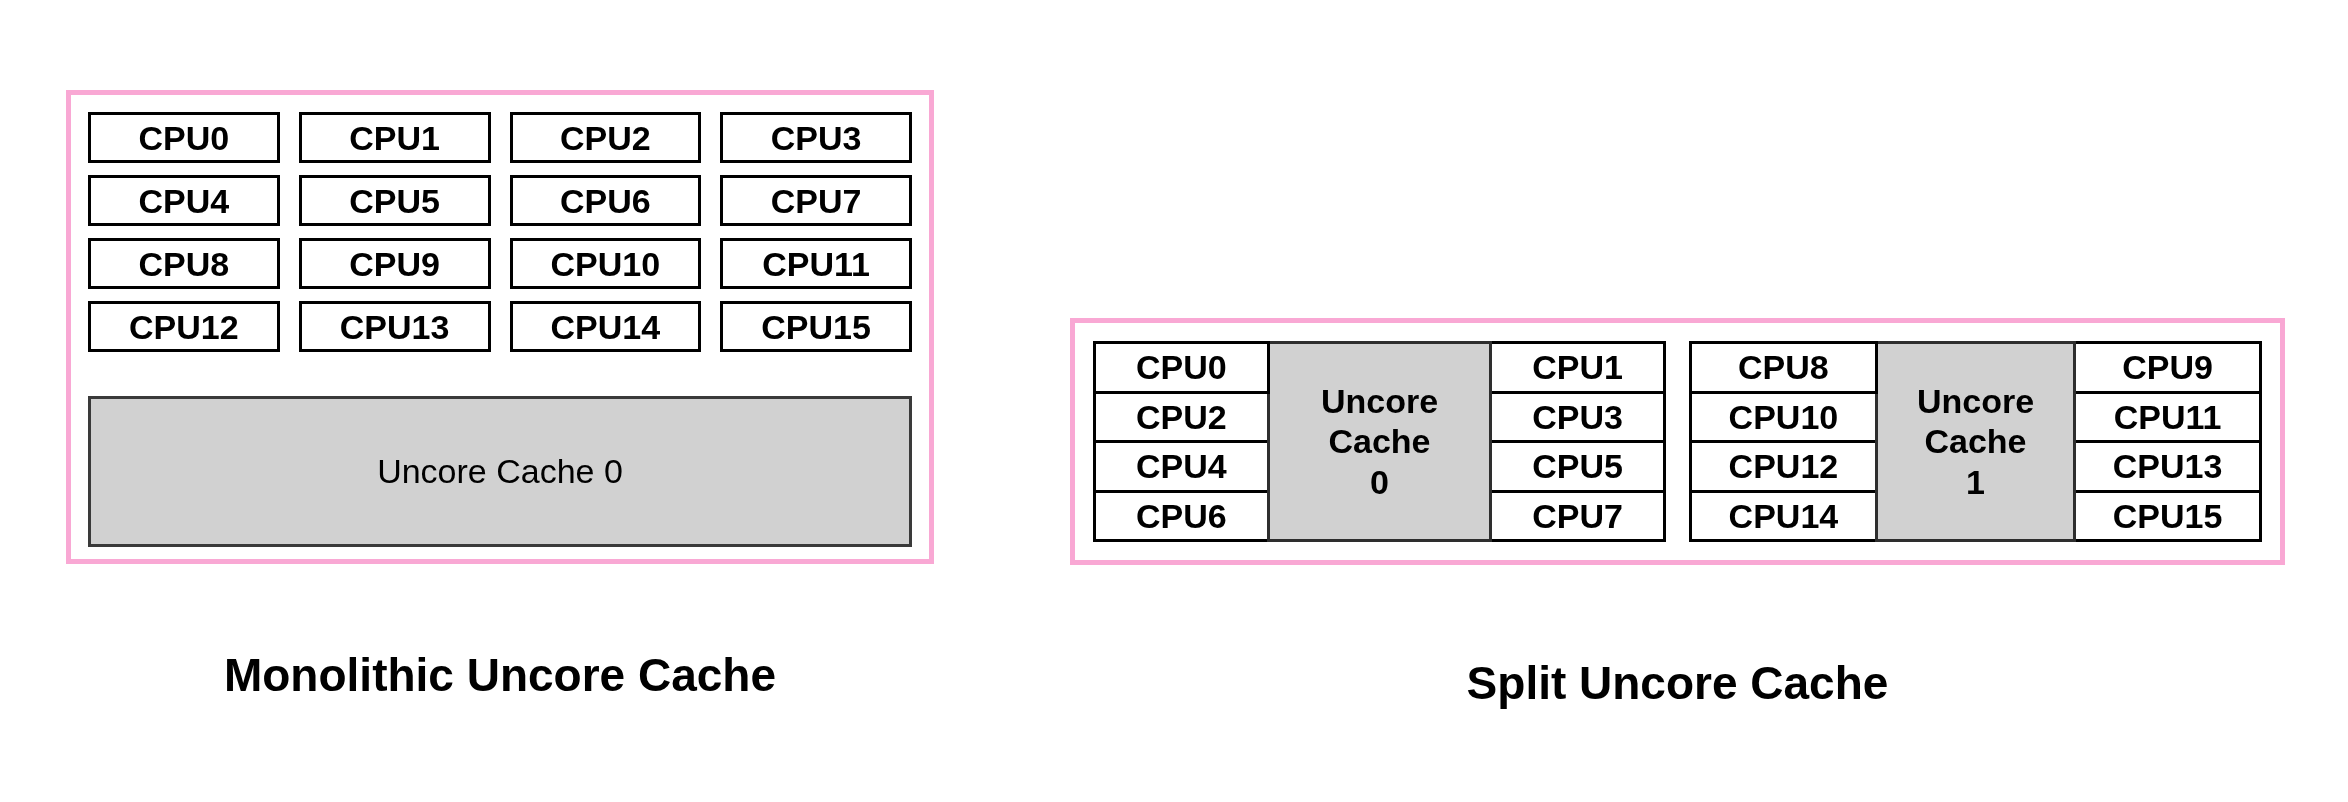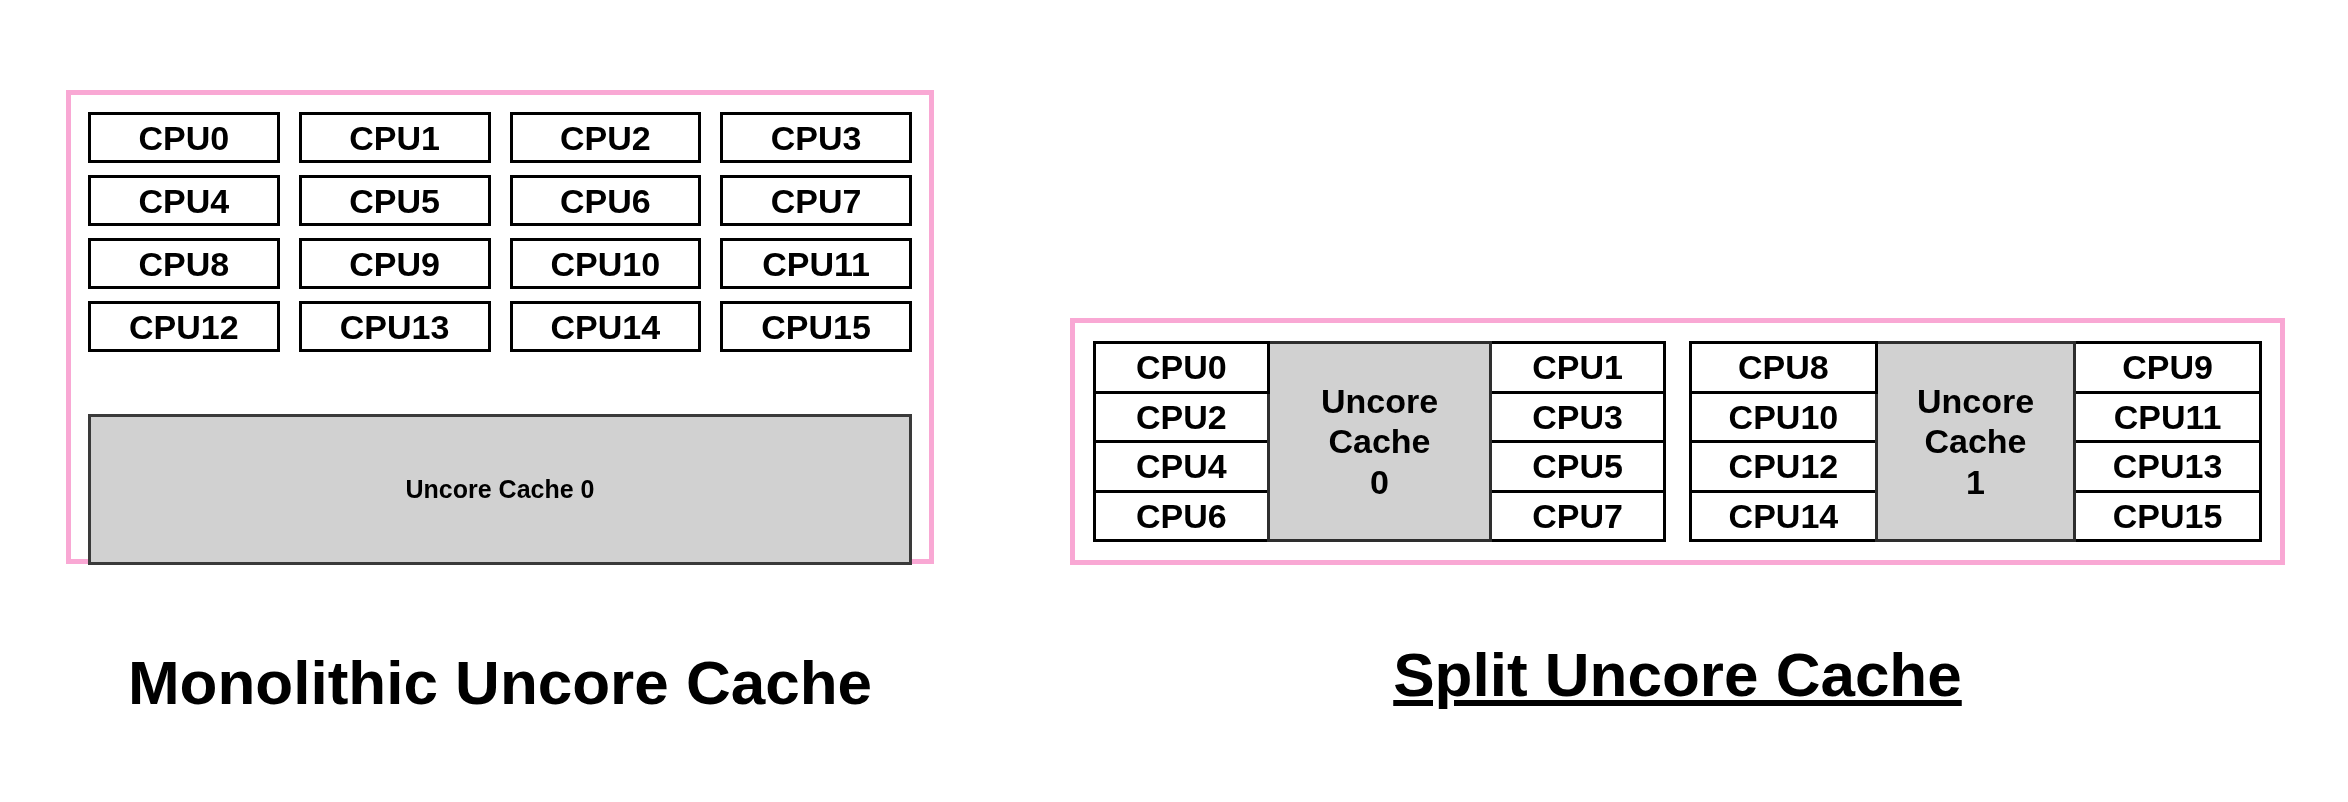--- a/index.html
+++ b/index.html
@@ -17,24 +17,24 @@
   #mono-grid{
     display:grid;grid-template-columns:repeat(4,1fr);
     column-gap:19px;row-gap:12px;
   }
   .cpu-box{
     height:51px;box-sizing:border-box;border:3px solid #000;
     display:flex;align-items:center;justify-content:center;
     font-weight:700;font-size:34px;line-height:1;background:#fff;
   }
   #mono-cache{
-    margin-top:62px;height:151px;box-sizing:border-box;
+    margin-top:44px;height:151px;box-sizing:border-box;
     border:3px solid #3a3a3a;background:var(--cache-fill,#d1d1d1);
     display:flex;align-items:center;justify-content:center;
-    font-weight:700;font-size:25px;
+    font-weight:400;font-size:34px;
   }
   #split-frame{
     left:1070px;top:318px;width:1215px;height:247px;
     padding:18px;display:flex;gap:23px;align-items:stretch;
   }
   table.cluster{
     border-collapse:collapse;table-layout:fixed;
     flex:1;height:100%;
   }
   table.cluster td{
@@ -42,24 +42,24 @@
     text-align:center;vertical-align:middle;
     font-weight:700;font-size:34px;line-height:1;
   }
   table.cluster td.cache-cell{
     background:var(--cache-fill,#d1d1d1);
     border-color:#2e2e2e;
   }
   .cache-line{line-height:1.18;}
   .title{
     position:absolute;text-align:center;
-    font-weight:700;font-size:62px;line-height:1;
+    font-weight:700;font-size:46px;line-height:1;
   }
   #mono-title{left:66px;top:652px;width:868px;}
-  #split-title{left:1070px;top:644px;width:1215px;text-decoration:underline;}
+  #split-title{left:1070px;top:660px;width:1215px;}
 </style>
 </head>
 <body style="background: rgb(255, 255, 255);">
 
 <div class="frame" id="mono-frame">
   <div id="mono-grid">
     <div class="cpu-box">CPU0</div>
     <div class="cpu-box">CPU1</div>
     <div class="cpu-box">CPU2</div>
     <div class="cpu-box">CPU3</div>

